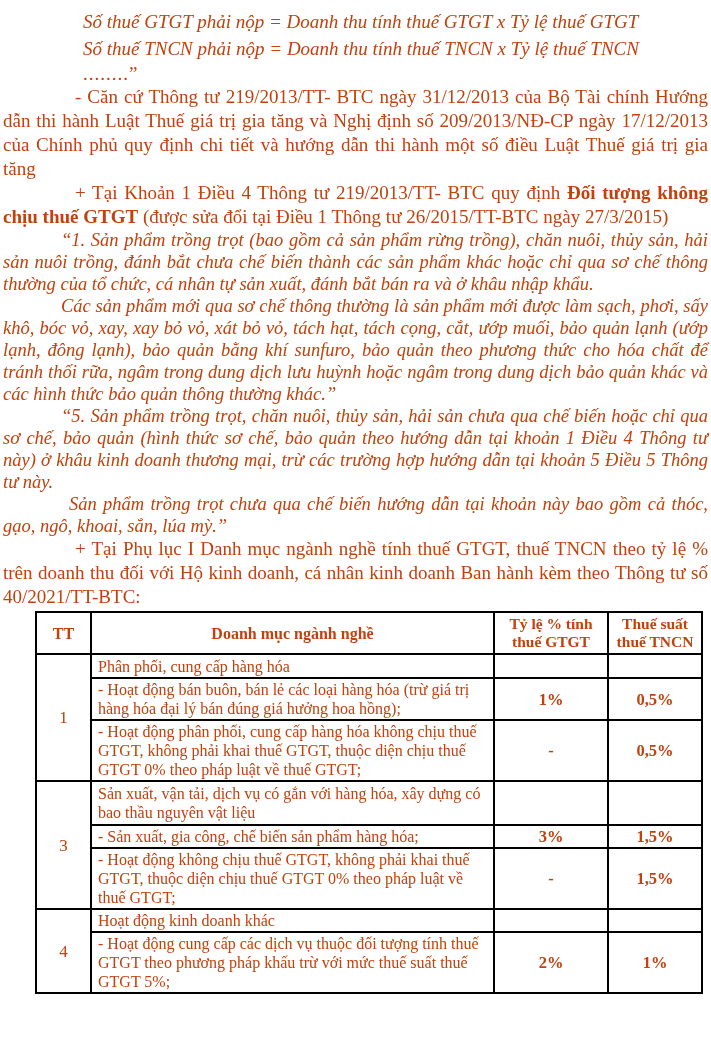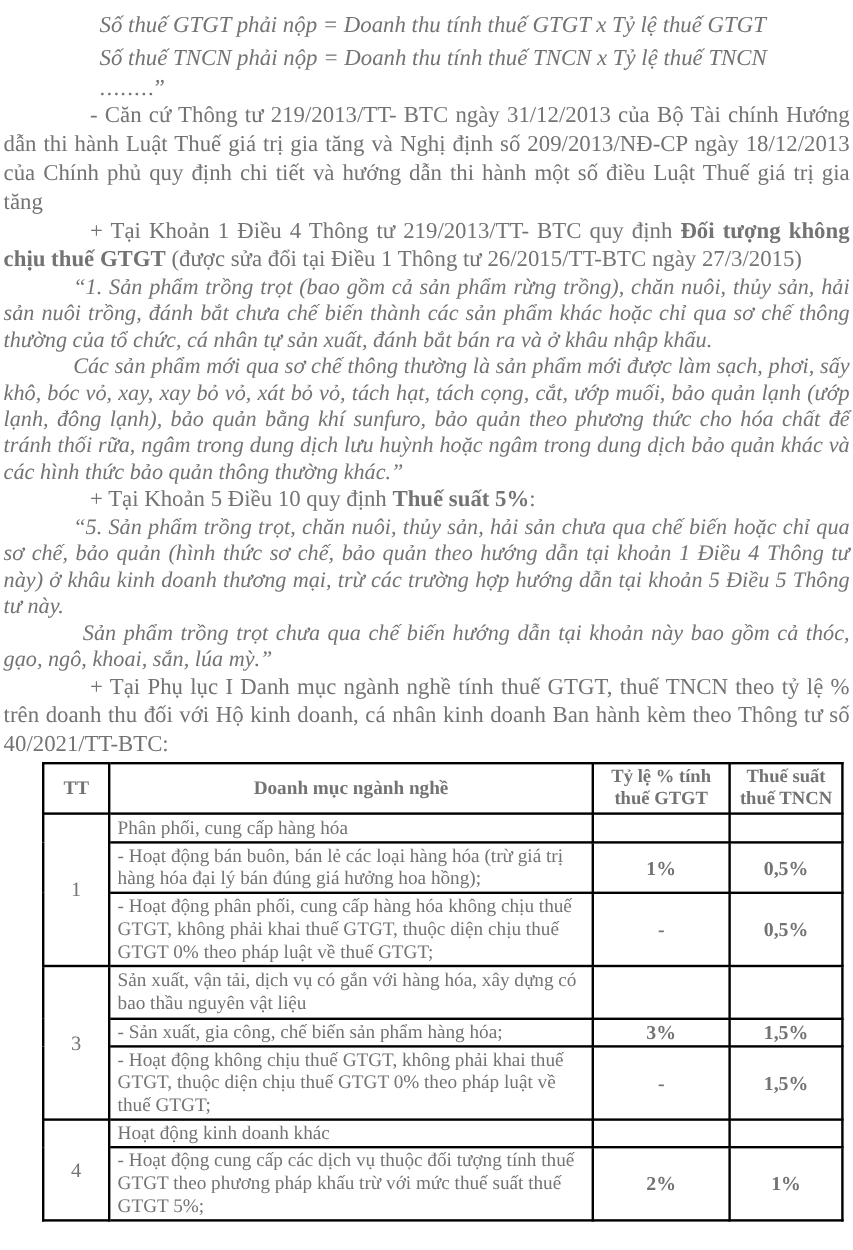--- a/index.html
+++ b/index.html
@@ -1,20 +1,20 @@
 <!DOCTYPE html>
 <html lang="vi"><head>
 <meta charset="utf-8">
 <style>
   html,body{margin:0;padding:0;background:#e8e8e8;}
   .page{
     position:relative;
     width:711px;height:1042px;
     background:#ffffff;
-    color:#737373;
+    color:#c2410c;
     font-family:"Liberation Serif","DejaVu Serif",serif;
     overflow:hidden;
     box-sizing:border-box;
     padding:8px 3px 0 3px;
   }
   p{margin:0;}
   .formula{
     font-style:italic;
     font-size:19px;
     line-height:27px;
@@ -77,28 +77,27 @@
 </style>
 </head>
 <body>
 
 <div class="page">
 
   <p class="formula">Số thuế GTGT phải nộp = Doanh thu tính thuế GTGT x Tỷ lệ thuế GTGT</p>
   <p class="formula">Số thuế TNCN phải nộp = Doanh thu tính thuế TNCN x Tỷ lệ thuế TNCN</p>
   <p class="dots">........”</p>
 
-  <p class="para">- Căn cứ Thông tư 219/2013/TT- BTC ngày 31/12/2013 của Bộ Tài chính Hướng dẫn thi hành Luật Thuế giá trị gia tăng và Nghị định số 209/2013/NĐ-CP ngày 18/12/2013 của Chính phủ quy định chi tiết và hướng dẫn thi hành một số điều Luật Thuế giá trị gia tăng</p>
+  <p class="para">- Căn cứ Thông tư 219/2013/TT- BTC ngày 31/12/2013 của Bộ Tài chính Hướng dẫn thi hành Luật Thuế giá trị gia tăng và Nghị định số 209/2013/NĐ-CP ngày 17/12/2013 của Chính phủ quy định chi tiết và hướng dẫn thi hành một số điều Luật Thuế giá trị gia tăng</p>
 
   <p class="para"><span>+ Tại Khoản 1 Điều 4 Thông tư 219/2013/TT- BTC quy định </span><b>Đối tượng không chịu thuế GTGT</b><span> (được sửa đổi tại Điều 1 Thông tư 26/2015/TT-BTC ngày 27/3/2015)</span></p>
 
   <p class="para quote">“1. Sản phẩm trồng trọt (bao gồm cả sản phẩm rừng trồng), chăn nuôi, thủy sản, hải sản nuôi trồng, đánh bắt chưa chế biến thành các sản phẩm khác hoặc chỉ qua sơ chế thông thường của tổ chức, cá nhân tự sản xuất, đánh bắt bán ra và ở khâu nhập khẩu.</p>
   <p class="para quote">Các sản phẩm mới qua sơ chế thông thường là sản phẩm mới được làm sạch, phơi, sấy khô, bóc vỏ, xay, xay bỏ vỏ, xát bỏ vỏ, tách hạt, tách cọng, cắt, ướp muối, bảo quản lạnh (ướp lạnh, đông lạnh), bảo quản bằng khí sunfuro, bảo quản theo phương thức cho hóa chất để tránh thối rữa, ngâm trong dung dịch lưu huỳnh hoặc ngâm trong dung dịch bảo quản khác và các hình thức bảo quản thông thường khác.”</p>
 
-  <p class="para"><span>+ Tại Khoản 5 Điều 10 quy định </span><b>Thuế suất 5%</b><span>:</span></p>
 
   <p class="para quote">“5. Sản phẩm trồng trọt, chăn nuôi, thủy sản, hải sản chưa qua chế biến hoặc chỉ qua sơ chế, bảo quản (hình thức sơ chế, bảo quản theo hướng dẫn tại khoản 1 Điều 4 Thông tư này) ở khâu kinh doanh thương mại, trừ các trường hợp hướng dẫn tại khoản 5 Điều 5 Thông tư này.</p>
   <p class="para quote quote2i">Sản phẩm trồng trọt chưa qua chế biến hướng dẫn tại khoản này bao gồm cả thóc, gạo, ngô, khoai, sắn, lúa mỳ.”</p>
 
   <p class="para">+ Tại Phụ lục I Danh mục ngành nghề tính thuế GTGT, thuế TNCN theo tỷ lệ % trên doanh thu đối với Hộ kinh doanh, cá nhân kinh doanh Ban hành kèm theo Thông tư số 40/2021/TT-BTC:</p>
 
   <table class="tax">
     <colgroup>
       <col class="c-tt">
         <col class="c-name">

